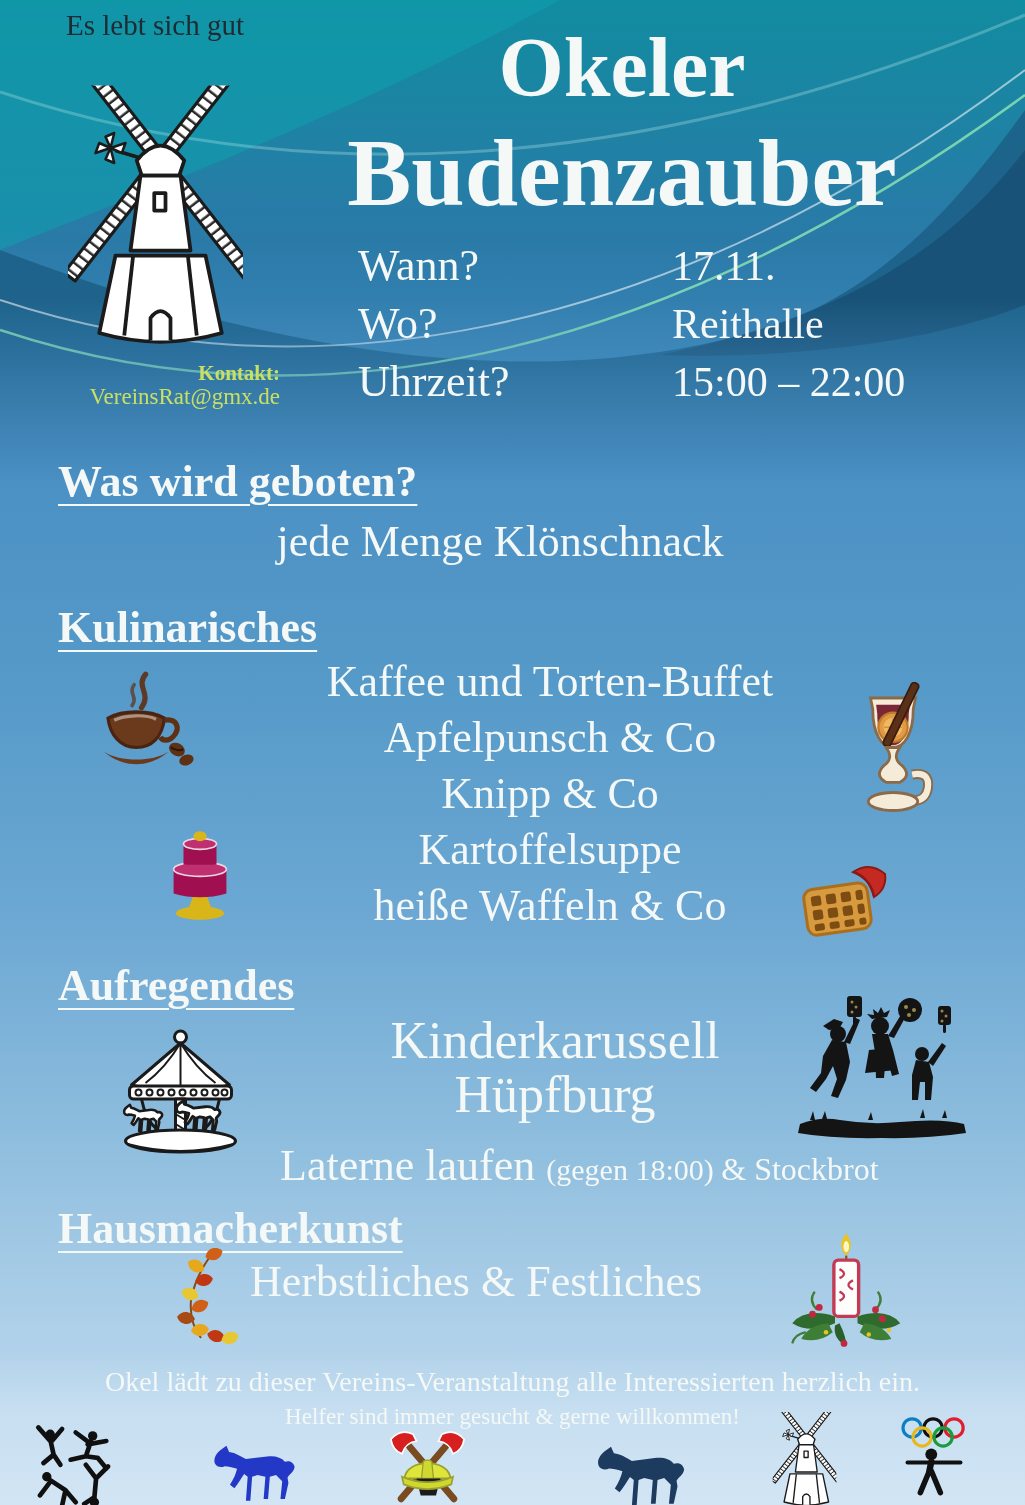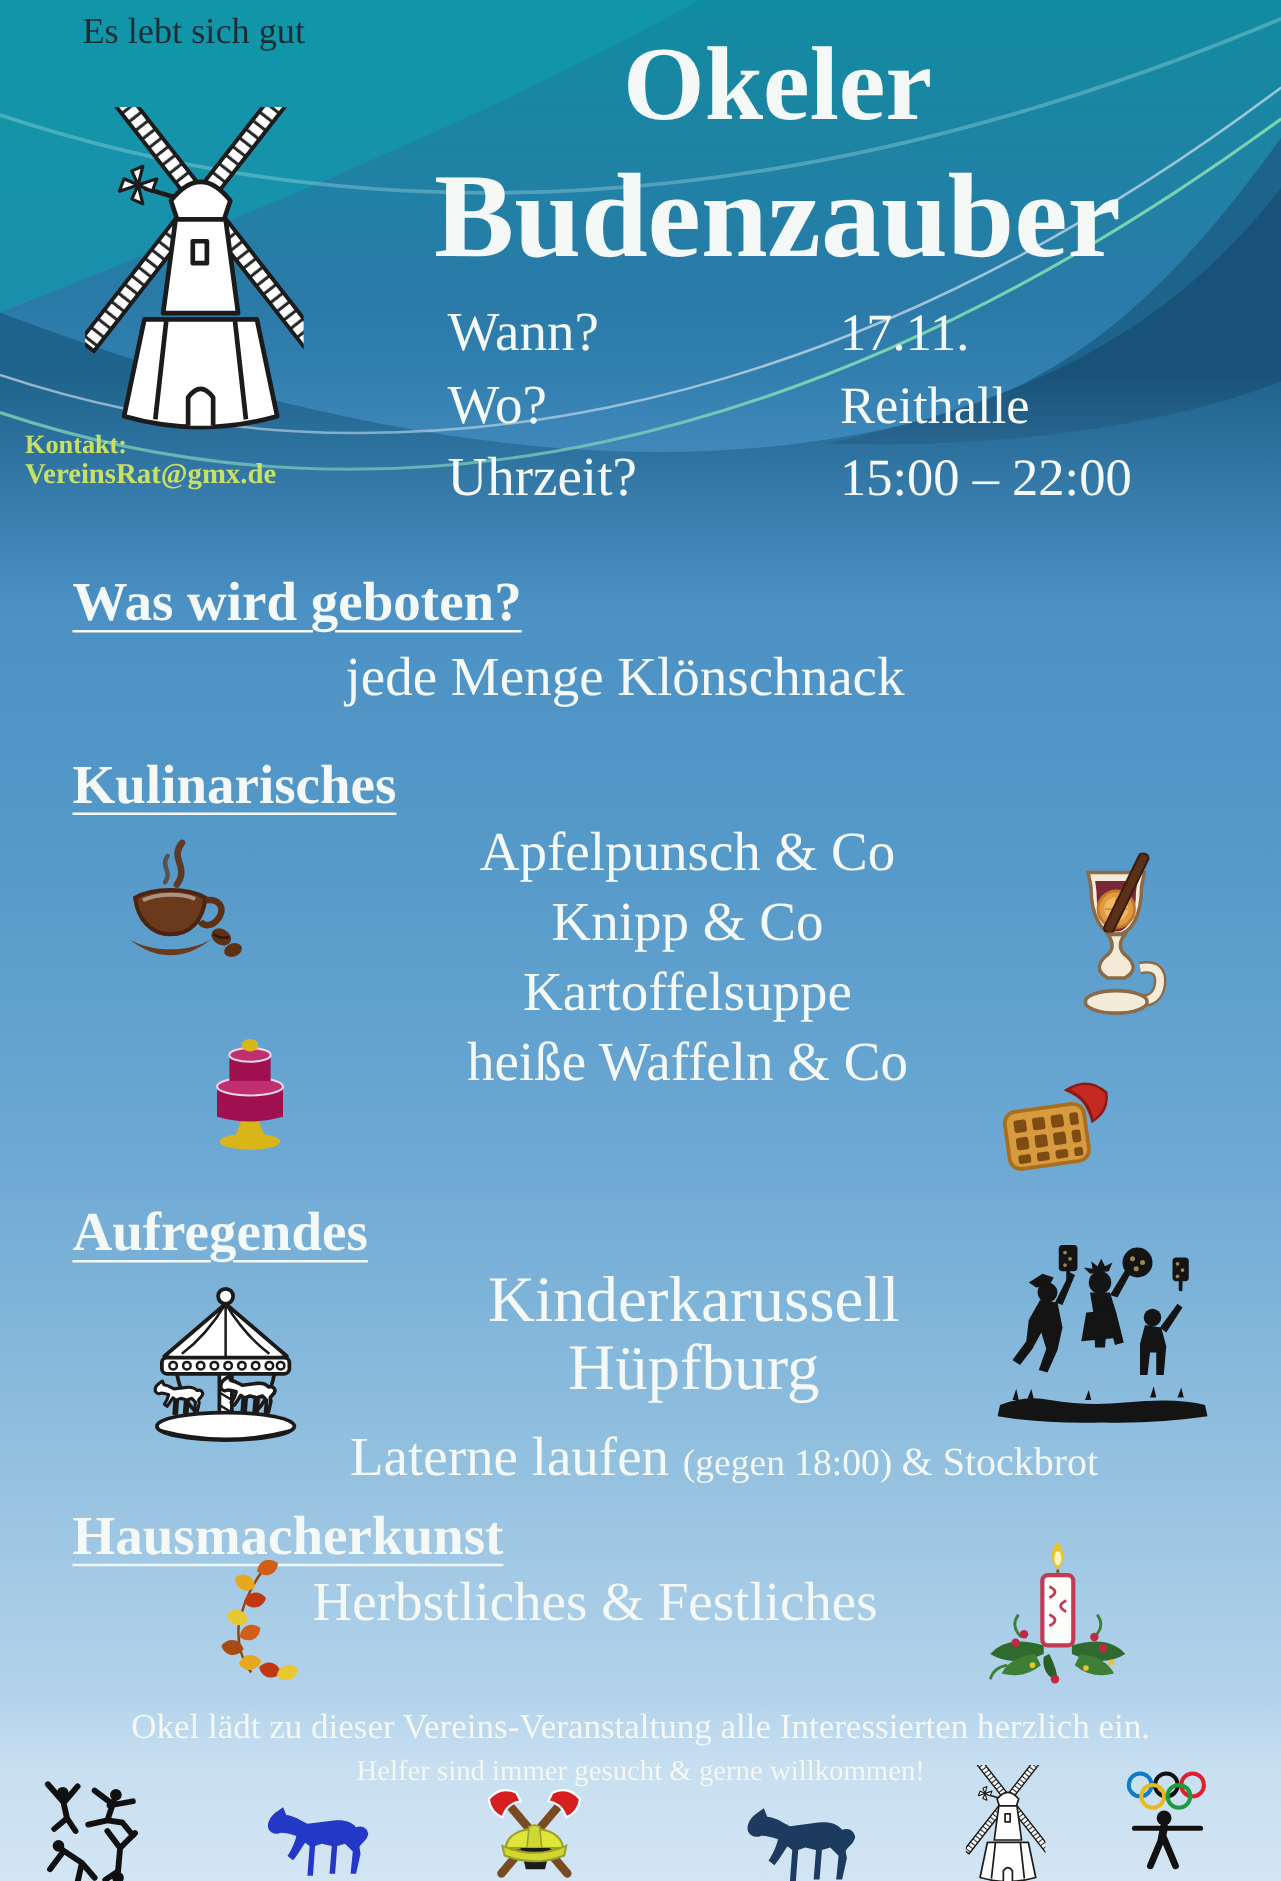--- a/index.html
+++ b/index.html
@@ -10,23 +10,23 @@
   }
   .abs{position:absolute;}
   .txt{color:#f4f8f6;}
   .dark{color:#1e2b33;}
   .contact{color:#c9e063;}
   .center{text-align:center;}
   .u{text-decoration:underline;text-decoration-thickness:2px;text-underline-offset:8px;font-weight:bold;}
 
   .tagline{left:40px;top:8px;width:230px;font-size:29px;line-height:34px;font-weight:400;text-align:center;}
   .windmill-big{left:68px;top:78px;width:175px;height:290px;}
-  .contact-block{left:20px;top:344px;width:260px;text-align:left;line-height:23px;}
+  .contact-block{left:20px;top:362px;width:260px;text-align:right;line-height:23px;}
   .contact-label{font-size:21px;font-weight:700;}
-  .contact-email{font-size:23px;font-weight:700;}
+  .contact-email{font-size:23px;font-weight:400;}
 
   .title-block{left:212px;top:16px;width:820px;text-align:center;}
   .title1{font-size:84px;font-weight:700;line-height:104px;}
   .title2{font-size:96px;font-weight:700;line-height:110px;margin-top:-2px;}
 
   .details{left:358px;top:240px;width:620px;}
   .detail-row{display:flex;height:58px;align-items:baseline;}
   .detail-label{width:314px;font-size:44px;}
   .detail-value{font-size:42px;}
 
@@ -159,20 +159,21 @@
       <div class="detail-label">Uhrzeit?</div>
       <div class="detail-value">15:00 – 22:00</div>
     </div>
   </div>
 
   <div class="abs h-offer txt u">Was wird geboten?</div>
   <div class="abs offer-intro txt center">jede Menge Klönschnack</div>
 
   <div class="abs h-culinary txt u">Kulinarisches</div>
   <div class="abs culinary-list txt">
+    <div class="li">Kaffee und Torten-Buffet</div>
     <div class="li">Apfelpunsch &amp; Co</div>
     <div class="li">Knipp &amp; Co</div>
     <div class="li">Kartoffelsuppe</div>
     <div class="li">heiße Waffeln &amp; Co</div>
   </div>
 
   <svg class="abs icon-coffee" viewBox="0 0 110 110">
     <g fill="none" stroke="#5e3014" stroke-linecap="round">
       <path d="M58,6 C48,18 64,24 54,38" stroke-width="5" opacity="0.9"></path>
       <path d="M47,16 C41,24 51,28 45,36" stroke-width="3.5" opacity="0.7"></path>

